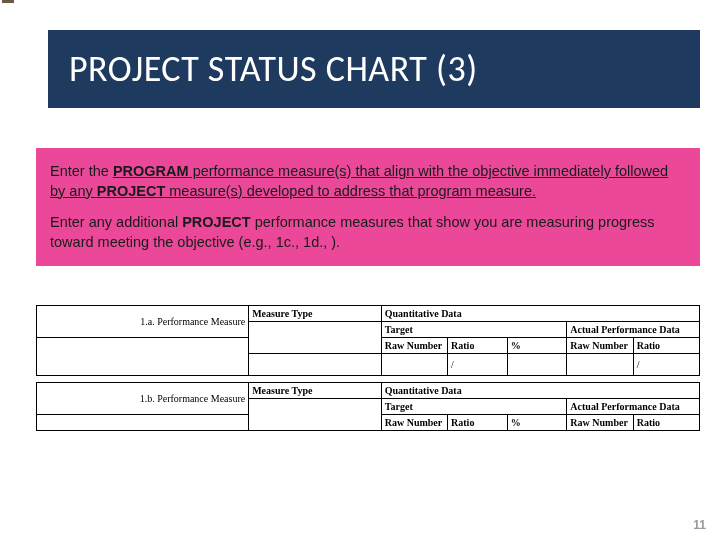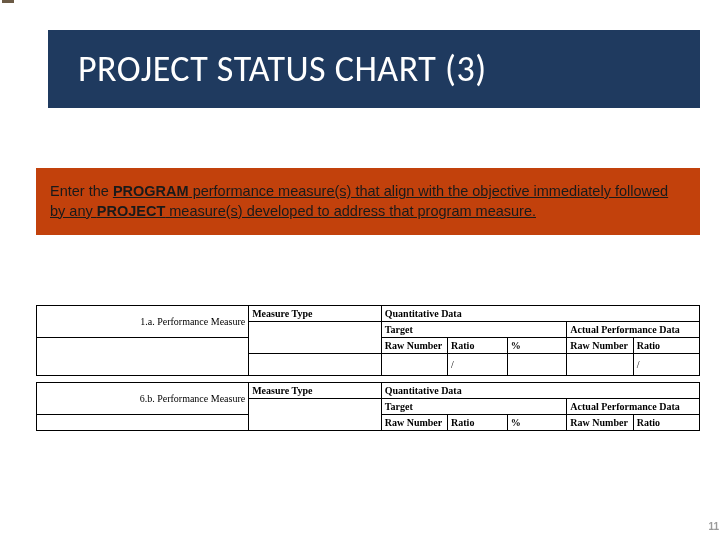--- a/index.html
+++ b/index.html
@@ -28,42 +28,41 @@
   }
   .title-bar {
     position: absolute;
     top: 30px;
     left: 48px;
     width: 652px;
     height: 78px;
     background: #1f3a5f;
     display: flex;
     align-items: center;
-    padding-left: 30px;
+    padding-left: 21px;
     box-sizing: border-box;
   }
   .title-text {
     font-family: "Segoe UI", "Calibri", Arial, sans-serif;
     font-size: 36px;
     font-weight: 400;
     color: #ffffff;
     letter-spacing: 0.5px;
   }
   .body-box {
     position: absolute;
     top: 148px;
     left: 36px;
     width: 664px;
-    background: #c2410c;
+    background: #ec4899;
     padding: 14px 14px 14px 14px;
     box-sizing: border-box;
     font-size: 14.5px;
     line-height: 1.35;
     color: #1a1a1a;
-    margin-top: 20px;
   }
   .body-box p {
     margin: 0 0 12px 0;
   }
   .body-box p:last-child {
     margin-bottom: 0;
   }
   .u { text-decoration: underline; }
 
   .tables-wrap {
@@ -92,40 +91,43 @@
   .tbl .label-cell {
     text-align: right;
     font-weight: 400;
   }
   .tbl .bold { font-weight: 700; }
   .tbl .tall { height: 22px; }
 
   .page-num {
     position: absolute;
     bottom: 8px;
-    right: 1px;
-    font-size: 10px;
+    right: 14px;
+    font-size: 12px;
     color: #9a9a9a;
     font-weight: 700;
   }
 </style>
 </head>
 <body>
 
 <div class="slide">
 
   <div class="top-tick"></div>
 
   <div class="title-bar">
     <span class="title-text">PROJECT STATUS CHART (3)</span>
   </div>
 
   <div class="body-box">
     <p>
       <span>Enter the </span><span class="u"><b>PROGRAM</b></span><span class="u"> performance measure(s) that align with the objective immediately followed by any </span><span class="u"><b>PROJECT</b></span><span class="u"> measure(s) developed to address that program measure.</span>
+    </p>
+    <p>
+      <span>Enter  any additional </span><b>PROJECT</b><span> performance measures that show you are measuring progress toward meeting the objective (e.g., 1c., 1d., ).</span>
     </p>
   </div>
 
   <div class="tables-wrap">
 
     <table class="tbl">
       <colgroup>
         <col style="width:32%">
         <col style="width:11%">
         <col style="width:9%">
@@ -171,21 +173,21 @@
         <col style="width:11%">
         <col style="width:9%">
         <col style="width:10%">
         <col style="width:9%">
         <col style="width:9%">
         <col style="width:10%">
         <col style="width:10%">
       </colgroup>
       <tbody>
           <tr>
-        <td class="label-cell" rowspan="2">6.b. Performance Measure</td>
+        <td class="label-cell" rowspan="2">1.b. Performance Measure</td>
         <td colspan="2" class="bold">Measure Type</td>
         <td colspan="5" class="bold">Quantitative Data</td>
       </tr>
       <tr>
         <td colspan="2" rowspan="2"></td>
         <td colspan="3" class="bold">Target</td>
         <td colspan="2" class="bold">Actual Performance Data</td>
       </tr>
       <tr>
         <td class="label-cell" rowspan="2"></td>

